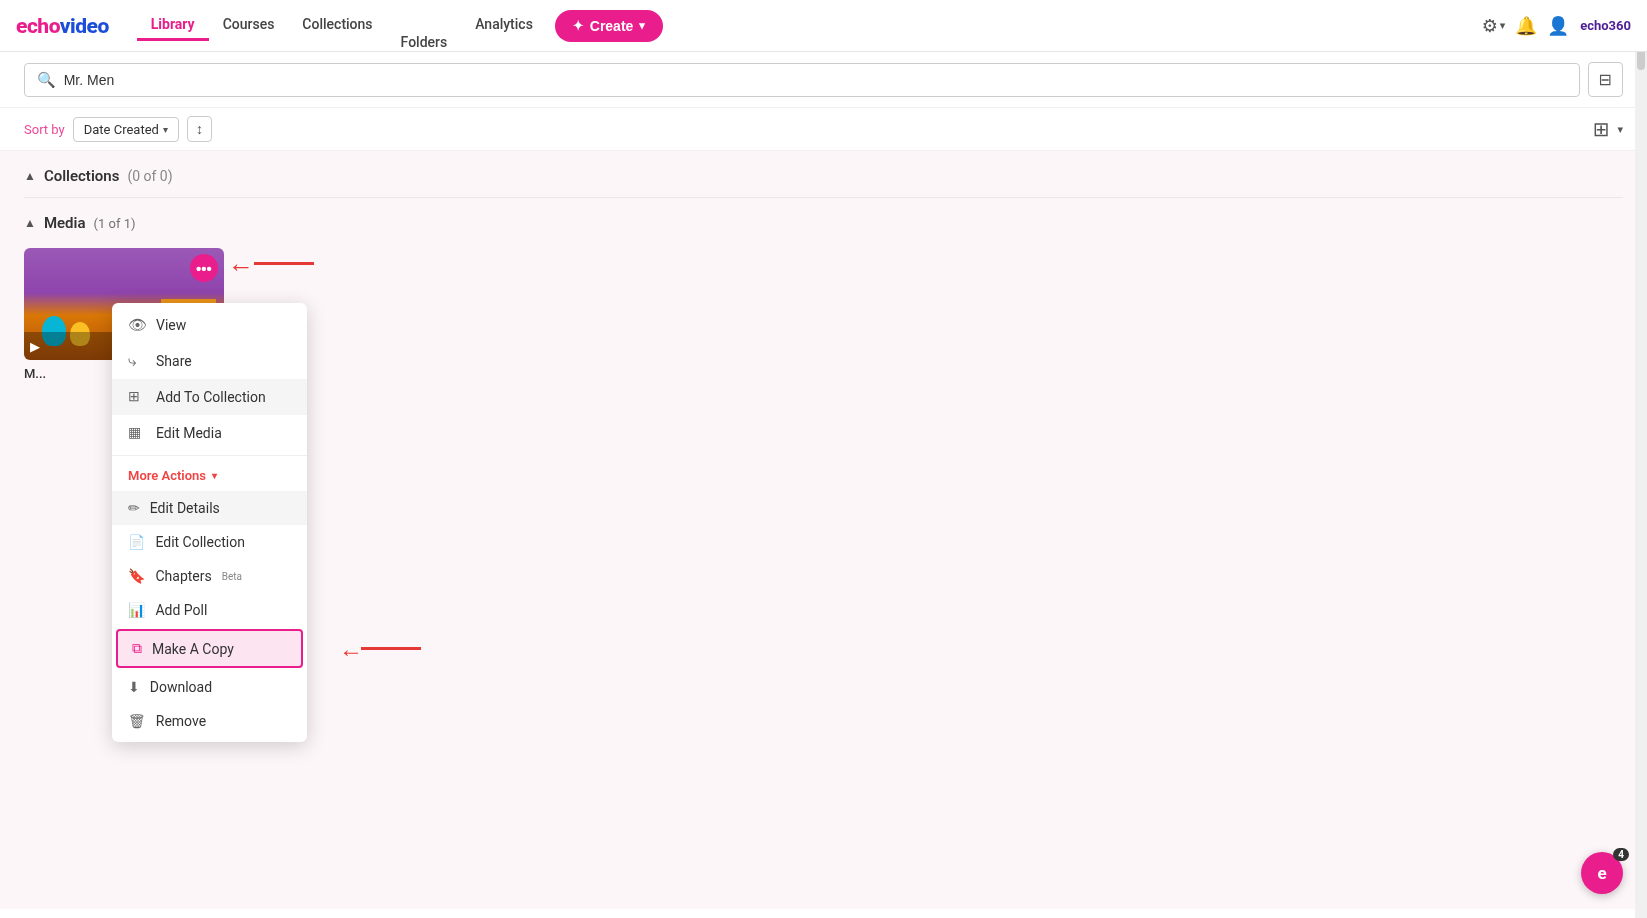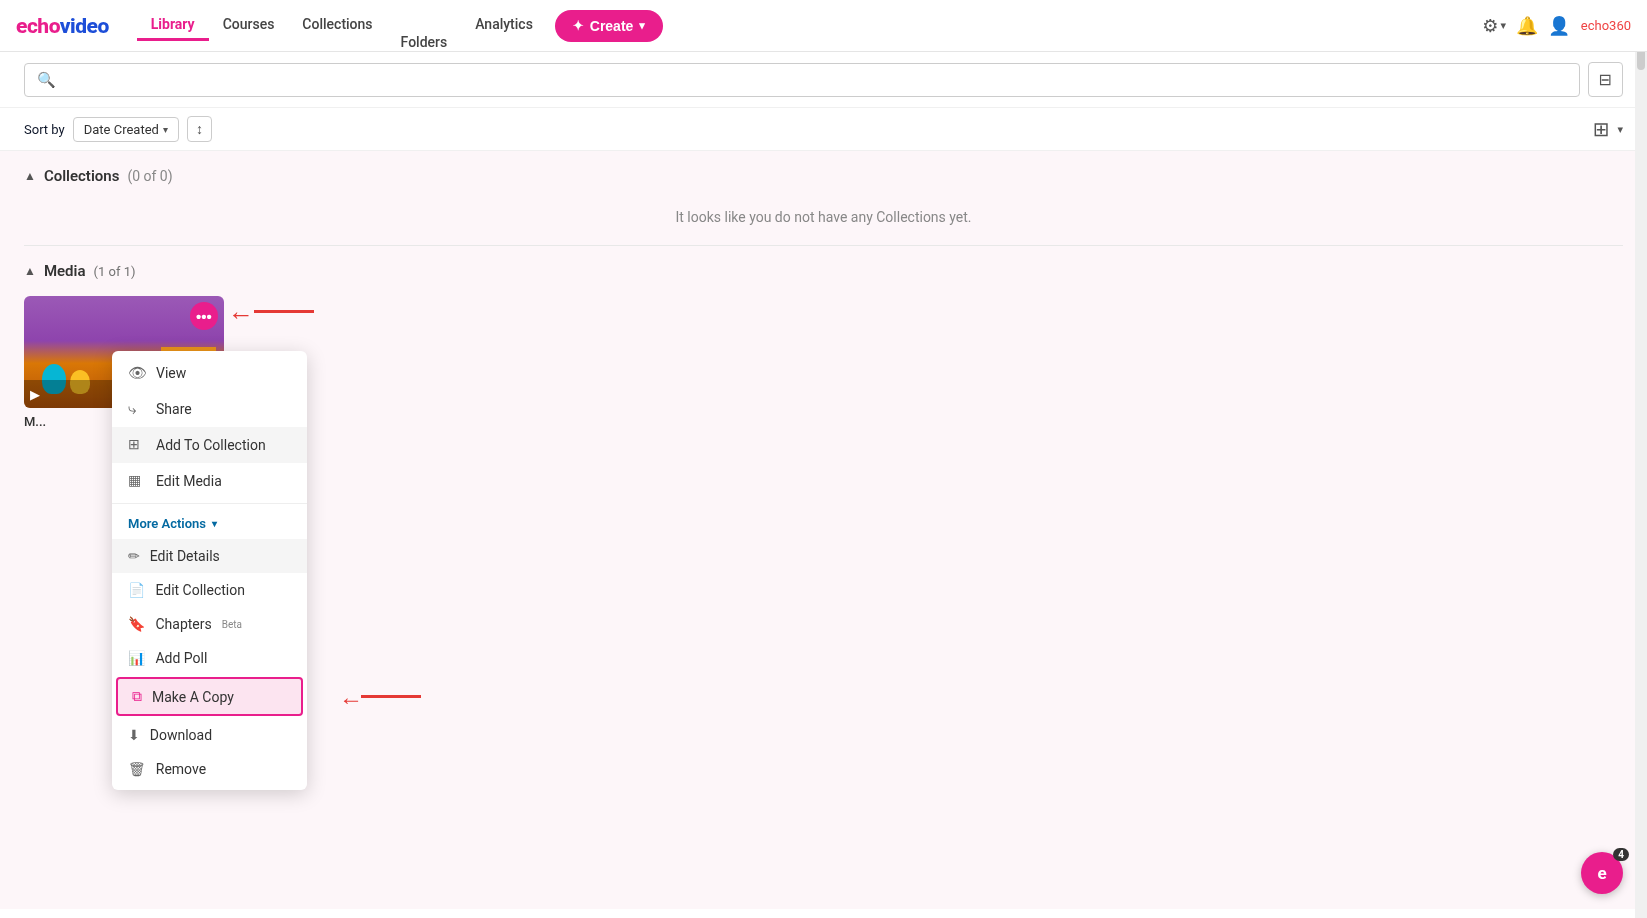--- a/index.html
+++ b/index.html
@@ -21,35 +21,36 @@
     <button style="display:flex;align-items:center;gap:6px;background:#e91e8c;color:#fff;border:none;padding:8px 18px;border-radius:20px;font-size:14px;font-weight:600;cursor:pointer;margin-left:8px;">
       <span style="font-size:13px;">✦</span>
       <span>Create</span>
       <span style="font-size:11px;">▾</span>
     </button>
   </nav>
   <div style="display:flex;align-items:center;gap:10px;margin-left:auto;">
     <div style="display:flex;align-items:center;gap:2px;cursor:pointer;color:#555;font-size:18px;">⚙<span style="font-size:11px;">▾</span></div>
     <div style="cursor:pointer;color:#555;font-size:18px;">🔔</div>
     <div style="cursor:pointer;color:#555;font-size:18px;">👤</div>
-    <div style="color:#ef4444;font-size:13px;font-weight:400;">echo360</div>
+    <div style="color:#4c1d95;font-size:13px;font-weight:700;">echo360</div>
   </div>
 </div>
 
 <div style="padding:10px 24px;border-bottom:1px solid #f0f0f0;display:flex;align-items:center;gap:8px;background:#fff;">
   <div style="display:flex;align-items:center;flex:1;border:1px solid #ccc;border-radius:4px;padding:7px 12px;gap:8px;">
     <span style="color:#888;font-size:15px;">🔍</span>
+    <input type="text" style="border: none; outline: none; font-size: 14px; flex: 1 1 0%; color: rgb(51, 51, 51);" value="Mr. Men" placeholder="Mr. Men">
   </div>
   <button style="border:1px solid #ccc;background:#fff;padding:7px 10px;border-radius:4px;cursor:pointer;font-size:16px;color:#555;">
     <span>⊟</span>
   </button>
 </div>
 
 <div style="display:flex;align-items:center;padding:8px 24px;gap:8px;border-bottom:1px solid #f0f0f0;background:#fff;">
-  <span style="font-size:13px;color:#0f172a;">Sort by</span>
+  <span style="font-size:13px;color:#ec4899;">Sort by</span>
   <div style="display:flex;align-items:center;gap:4px;border:1px solid #ccc;border-radius:4px;padding:4px 10px;cursor:pointer;font-size:13px;background:#fff;">
     <span>Date Created</span>
     <span style="font-size:10px;color:#555;">▾</span>
   </div>
   <button style="border:1px solid #ccc;background:#fff;padding:4px 8px;border-radius:4px;cursor:pointer;font-size:14px;color:#555;">
     <span>↕</span>
   </button>
   <div style="margin-left:auto;display:flex;align-items:center;gap:8px;">
     <button style="border:none;background:none;cursor:pointer;font-size:20px;color:#555;">
       <span>⊞</span>
@@ -59,21 +60,20 @@
 </div>
 
 <div style="padding:16px 24px;background:#fdf6f9;min-height:calc(100vh - 160px);position:relative;">
 
   <div style="margin-bottom:12px;">
     <div style="display:flex;align-items:center;gap:8px;margin-bottom:8px;cursor:pointer;">
       <span style="font-size:12px;color:#555;">▲</span>
       <span style="font-size:15px;font-weight:600;color:#333;">Collections</span>
       <span style="font-size:14px;color:#888;">(0 of 0)</span>
     </div>
-    <div style="text-align:center;color:#888;font-size:14px;padding:16px 0 8px;">It looks like you do not have any Collections yet.</div>
   </div>
 
   <hr style="border:none;border-top:1px solid #e8e8e8;margin:8px 0 16px;">
 
   <div>
     <div style="display:flex;align-items:center;gap:8px;margin-bottom:16px;cursor:pointer;">
       <span style="font-size:12px;color:#555;">▲</span>
       <span style="font-size:15px;font-weight:600;color:#333;">Media</span>
       <span style="font-size:13px;color:#737373;">(1 of 1)</span>
     </div>
@@ -123,21 +123,21 @@
           <span>Add To Collection</span>
         </div>
 
         <div style="display:flex;align-items:center;gap:10px;padding:9px 16px;cursor:pointer;font-size:14px;color:#333;">
           <span style="width:18px;height:18px;color:#666;flex-shrink:0;font-size:14px;">▦</span>
           <span>Edit Media</span>
         </div>
 
         <hr style="border:none;border-top:1px solid #eee;margin:4px 0;">
 
-        <div style="display:flex;align-items:center;gap:6px;padding:8px 16px;font-size:13px;color:#0369a1;font-weight:600;cursor:pointer;text-align:center;">
+        <div style="display:flex;align-items:center;gap:6px;padding:8px 16px;font-size:13px;color:#ef4444;font-weight:600;cursor:pointer;text-align:center;">
           <span>More Actions</span>
           <span style="font-size:10px;">▾</span>
         </div>
 
         <div style="display:flex;align-items:center;gap:10px;padding:9px 16px;cursor:pointer;font-size:14px;color:#333;background:#f5f5f5;">
           <span style="font-size:14px;color:#666;">✏</span>
           <span>Edit Details</span>
         </div>
 
         <div style="display:flex;align-items:center;gap:10px;padding:9px 16px;cursor:pointer;font-size:14px;color:#333;">

